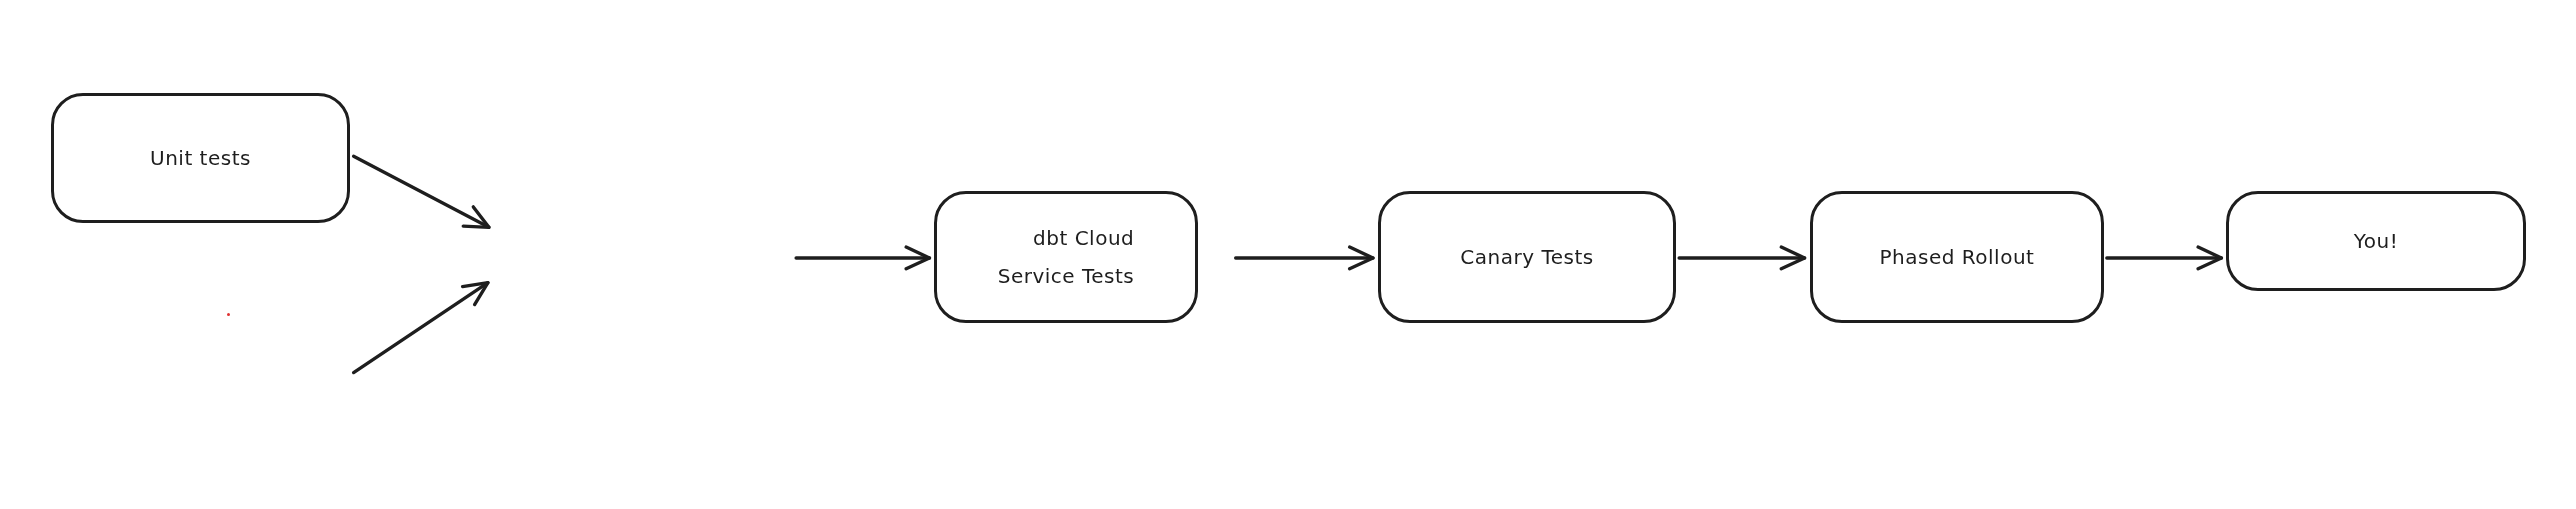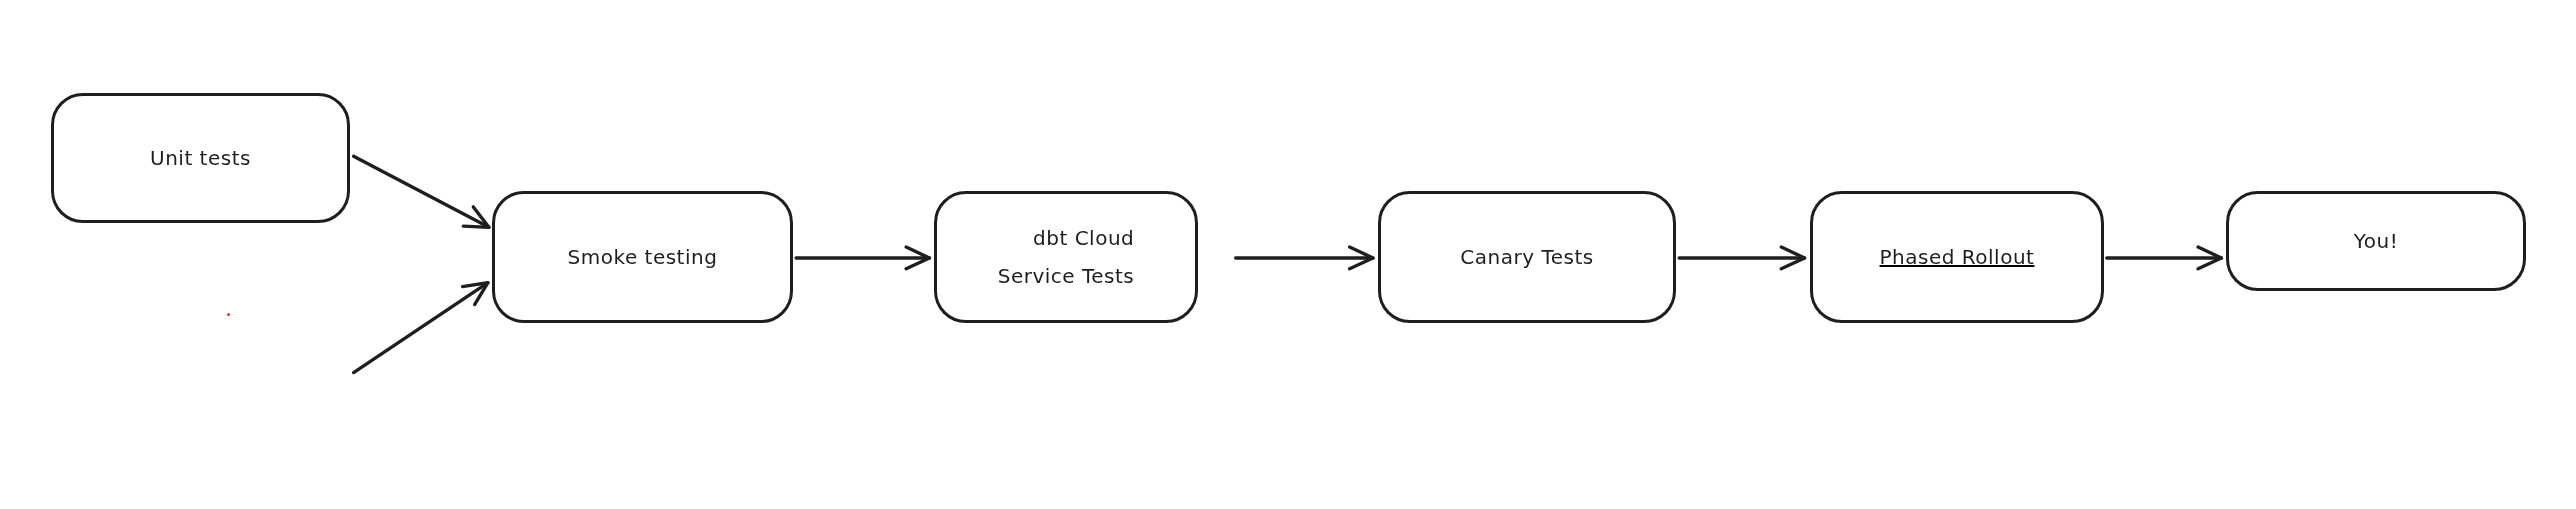--- a/index.html
+++ b/index.html
@@ -44,21 +44,21 @@
     text-align: right;
     white-space: pre-line;
     line-height: 38px;
   }
   
   #node-unit-tests        { left: 51px;   top: 93px;  width: 299px; height: 130px; }
   #node-functional-tests  { left: 51px;   top: 299px; width: 299px; height: 130px; }
   #node-smoke-testing     { left: 492px;  top: 191px; width: 301px; height: 132px; }
   #node-dbt-cloud         { left: 934px;  top: 191px; width: 264px; height: 132px; }
   #node-canary-tests      { left: 1378px; top: 191px; width: 298px; height: 132px; }
-  #node-phased-rollout    { left: 1810px; top: 191px; width: 294px; height: 132px; text-decoration: underline; }
+  #node-phased-rollout    { left: 1810px; top: 191px; width: 294px; height: 132px; }
   #node-you               { left: 2226px; top: 191px; width: 300px; height: 100px; }
   .stray-dot {
     position: absolute;
     left: 227px; top: 313px;
     width: 3px; height: 3px;
     border-radius: 50%;
     background: #e03131;
   }
 </style>
 </head>
@@ -91,23 +91,20 @@
       <path d="M2133 261 L2249 261"></path>
       <path d="M2225.4 250 L2249 261 L2225.4 272"></path>
     </g>
   </svg>
 
   <div class="node" id="node-unit-tests">
     <span class="node-label">Unit tests</span>
   </div>
 
 
-  <div class="node" id="node-smoke-testing">
-    <span class="node-label">Smoke testing</span>
-  </div>
 
   <div class="node" id="node-dbt-cloud">
     <span class="node-label">dbt Cloud
 Service Tests</span>
   </div>
 
   <div class="node" id="node-canary-tests">
     <span class="node-label">Canary Tests</span>
   </div>
 

